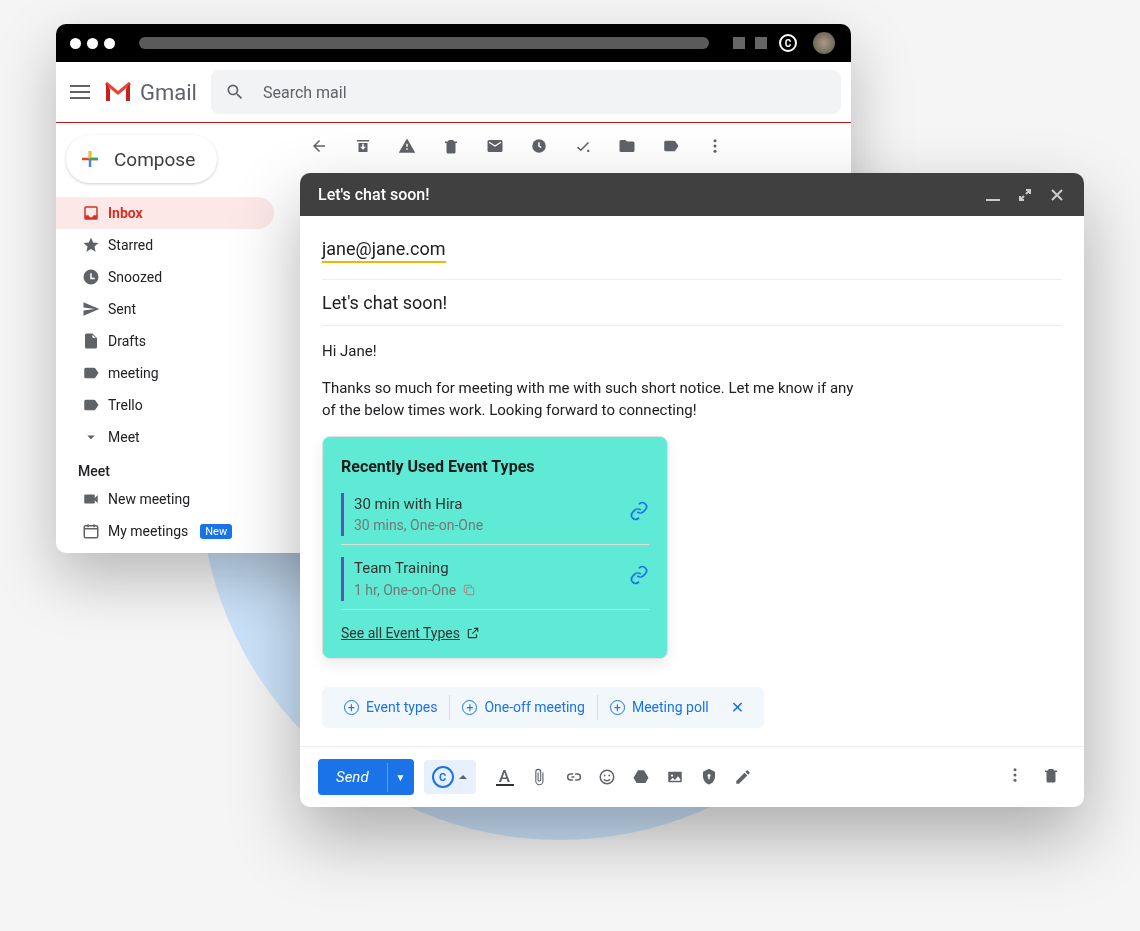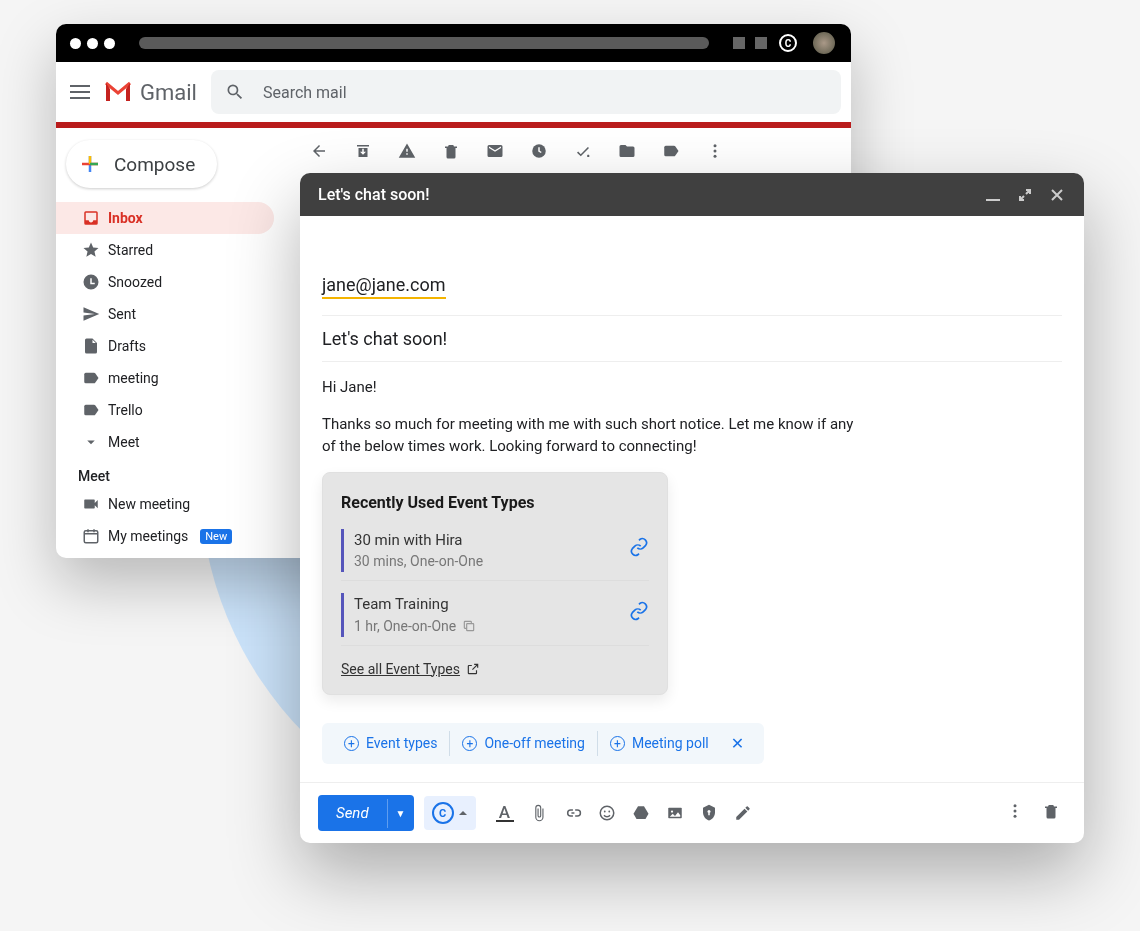--- a/index.html
+++ b/index.html
@@ -8,21 +8,21 @@
 
   
   .browser { position: absolute; top: 24px; left: 56px; width: 795px; border-radius: 10px; overflow: hidden; box-shadow: 0 25px 60px rgba(0,0,0,0.25); z-index: 1; background: #fff; }
   .titlebar { background: #000; height: 38px; display: flex; align-items: center; padding: 0 14px; gap: 6px; }
   .traffic-dot { width: 11px; height: 11px; border-radius: 50%; background: #fff; }
   .url-bar { flex: 1; height: 12px; background: #5a5a5a; border-radius: 6px; margin: 0 18px; }
   .tb-icon { width: 12px; height: 12px; background: #666; }
   .tb-badge-c { width: 18px; height: 18px; border-radius: 50%; border: 2px solid #fff; display: flex; align-items: center; justify-content: center; color: #fff; font-size: 10px; font-weight: 700; margin-left: 6px; }
   .tb-avatar { width: 26px; height: 26px; border-radius: 50%; background: radial-gradient(circle, #a98 0%, #554 100%); margin-left: 8px; border: 2px solid #000; }
 
-  .gmail-header { display: flex; align-items: center; padding: 8px 10px 8px 14px; border-bottom: 6px solid #b91c1c; }
+  .gmail-header { display: flex; align-items: center; padding: 8px 10px 8px 14px; border-bottom: 1px solid #b91c1c; }
   .hamburger { width: 20px; height: 14px; display: flex; flex-direction: column; justify-content: space-between; cursor: pointer; margin-right: 14px; }
   .hamburger span { height: 2px; background: #5f6368; }
   .gmail-logo-m { margin-right: 8px; }
   .gmail-text { font-size: 22px; color: #5f6368; }
   .search-box { flex: 1; margin-left: 14px; background: #f1f3f4; border-radius: 8px; height: 44px; display: flex; align-items: center; padding: 0 14px; color: #5f6368; }
   .search-box svg { margin-right: 18px; }
   .search-ph { font-size: 16px; color: #5f6368; }
 
   .gmail-body { display: flex; height: 430px; }
   .sidebar { width: 230px; padding-top: 8px; }
@@ -45,21 +45,21 @@
   .cp-title { background: #404040; color: #fff; padding: 12px 18px; display: flex; align-items: center; font-size: 16px; font-weight: 500; }
   .cp-title-text { flex: 1; }
   .cp-ctrl { width: 18px; height: 18px; display: flex; align-items: center; justify-content: center; margin-left: 14px; cursor: pointer; color: #ccc; }
   .cp-body { padding: 18px 22px 0; }
   .cp-to { font-size: 18px; color: #202124; border-bottom: 2px solid #f4b400; display: inline-block; padding-bottom: 2px; margin-bottom: 4px; }
   .cp-field-line { border-bottom: 1px solid #eee; padding: 12px 0; }
   .cp-subject { font-size: 18px; color: #202124; }
   .cp-content { padding: 14px 0 0; font-size: 15px; color: #202124; line-height: 1.5; }
   .cp-content p { margin-bottom: 14px; max-width: 540px; }
 
-  .event-card { margin: 6px 0 0; width: 346px; border: 1px solid #e0e0e0; border-radius: 8px; padding: 18px 18px 14px; box-shadow: 0 6px 14px rgba(0,0,0,0.08); background:#e5e5e5; }
+  .event-card { margin: 6px 0 0; width: 346px; border: 1px solid #e0e0e0; border-radius: 8px; padding: 18px 18px 14px; box-shadow: 0 6px 14px rgba(0,0,0,0.08); background:#5eead4; }
   .ec-title { font-weight: 700; font-size: 16px; margin-bottom: 14px; color: #1a1a1a; }
   .ec-item { display: flex; align-items: flex-start; border-left: 3px solid #55b; padding-left: 10px; margin-bottom: 8px; }
   .ec-info { flex: 1; }
   .ec-name { font-size: 15px; color: #333; }
   .ec-sub { font-size: 14px; color: #777; display: flex; align-items: center; gap: 6px; }
   .ec-link { color: #1a73e8; cursor: pointer; padding-top: 8px; }
   .ec-div { height: 1px; background: #ddd; margin: 8px 0 12px; }
   .ec-all { font-size: 14px; text-decoration: underline; display: inline-flex; align-items: center; gap: 6px; cursor: pointer; color:#333; }
 
   .chip-row { margin: 28px 0 18px; display: flex; align-items: center; background: #f2f7fb; border-radius: 6px; padding: 8px 10px; width: fit-content; }
@@ -300,21 +300,21 @@
         </svg>
       </span>
     <span class="cp-ctrl">
         <svg width="14" height="14" viewBox="0 0 14 14" stroke="currentColor" stroke-width="2">
           <path d="M2 2l10 10M12 2L2 12"></path>
         </svg>
       </span>
   </div>
 
   <div class="cp-body">
-    <div class="cp-field-line" style="padding-top:4px;margin-top:36px;">
+    <div class="cp-field-line" style="padding-top:4px;">
       <span class="cp-to">jane@jane.com</span>
     </div>
     <div class="cp-field-line">
       <span class="cp-subject">Let's chat soon!</span>
     </div>
 
     <div class="cp-content">
       <p>Hi Jane!</p>
       <p>Thanks so much for meeting with me with such short notice. Let me know if any of the below times work. Looking forward to connecting!</p>
 

